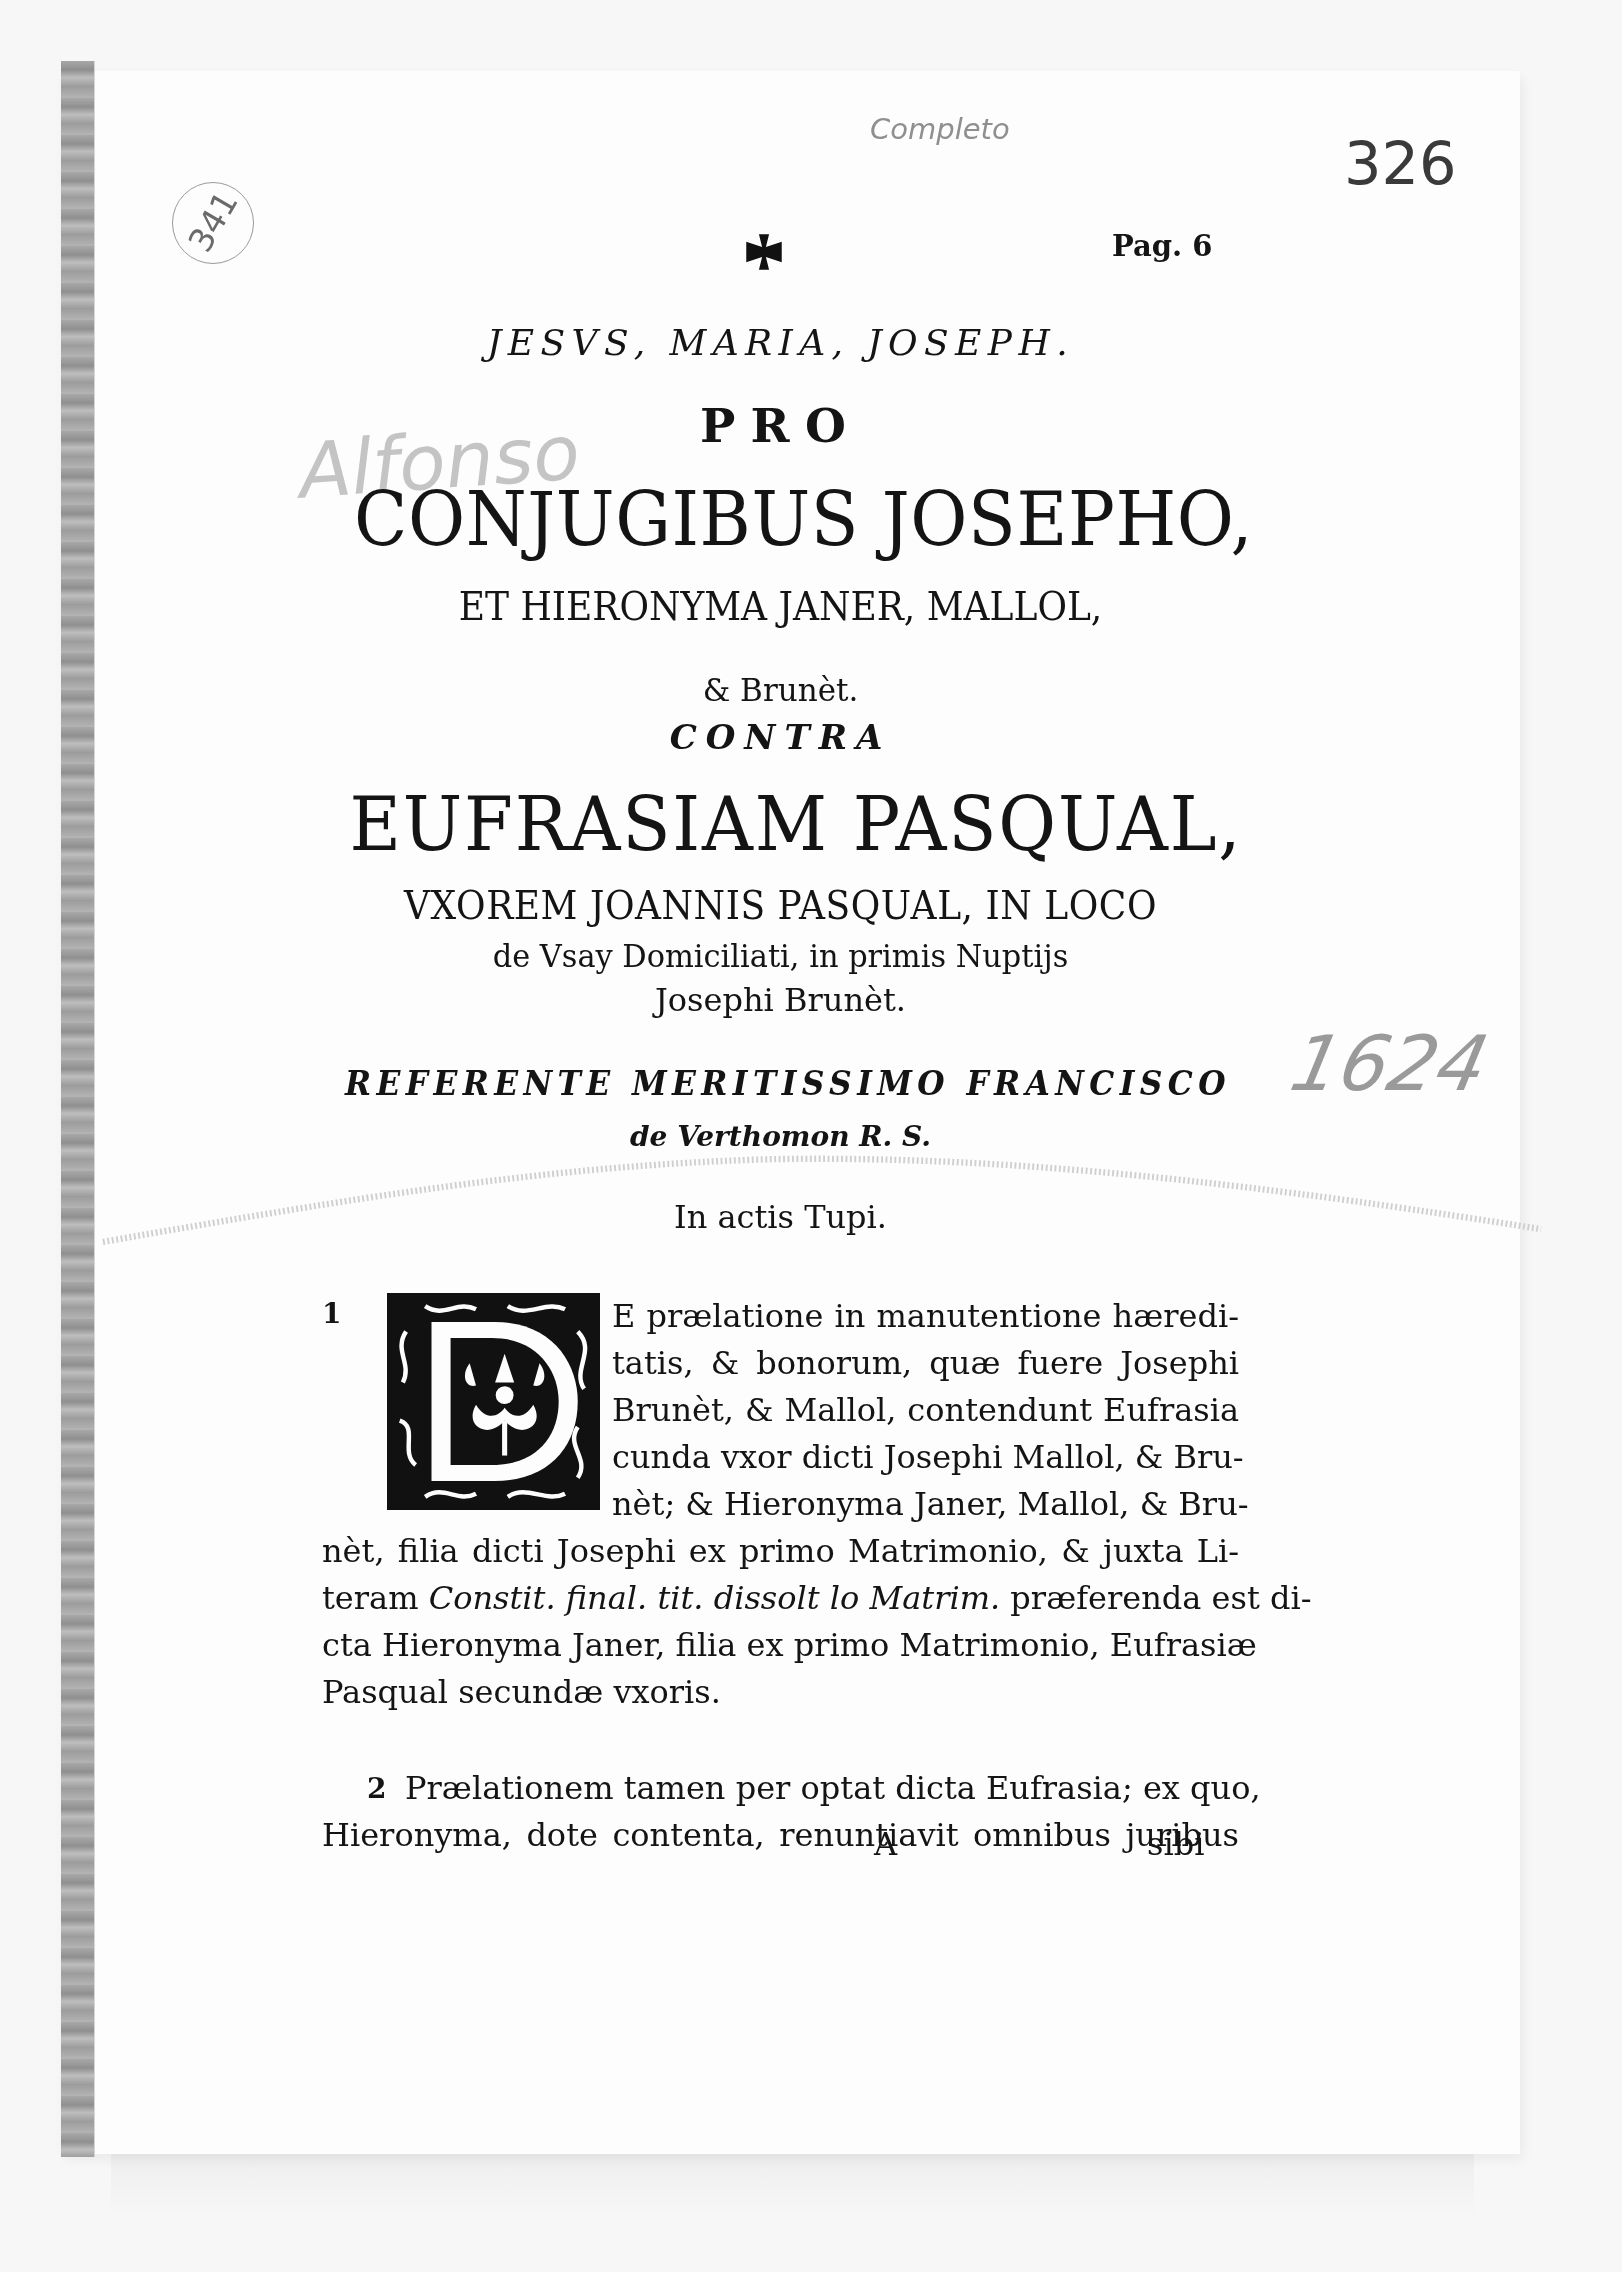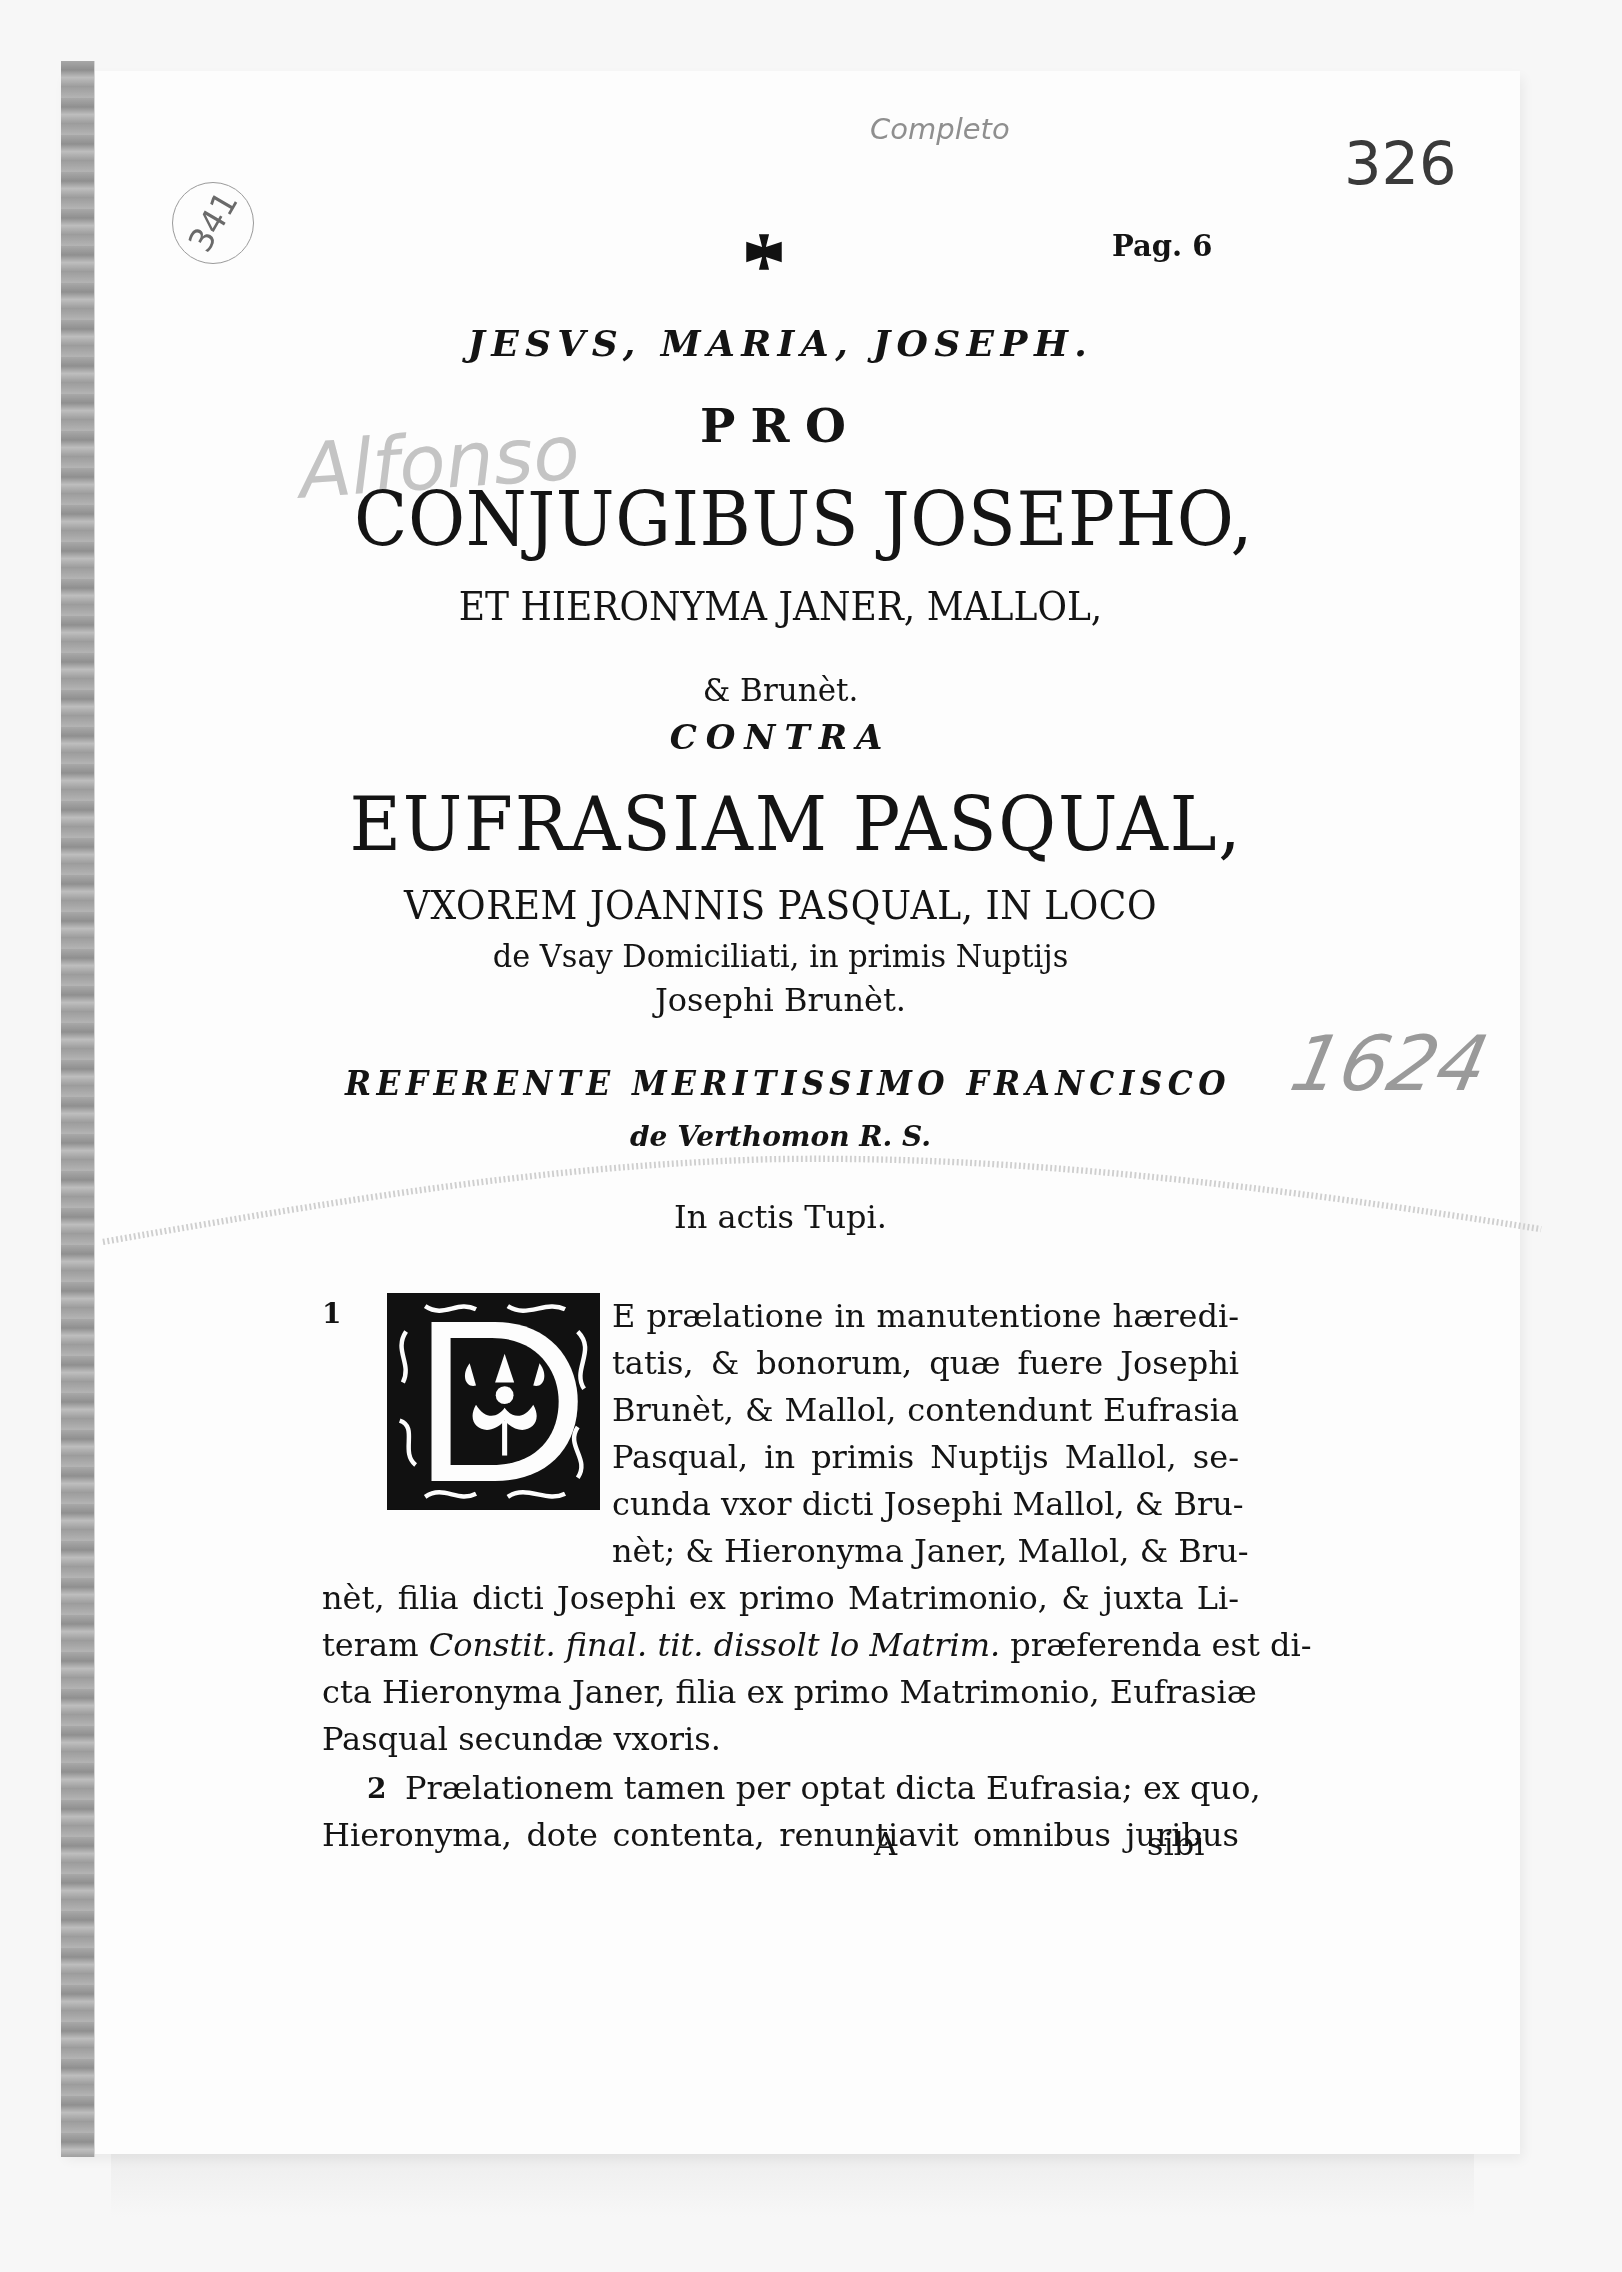--- a/index.html
+++ b/index.html
@@ -28,21 +28,21 @@
   }
   .crease {
     position: absolute; left: 102px; top: 1121px; width: 1440px; height: 140px;
     pointer-events: none;
   }
   .abs { position: absolute; white-space: nowrap; }
   .pencil { color: #8f8f8f; font-family: "DejaVu Sans", sans-serif; font-style: italic; }
   .ink-hand { color: #3a3a3a; font-family: "DejaVu Sans", sans-serif; font-style: italic; }
   .center-col { position: absolute; left: 322px; width: 917px; text-align: center; white-space: nowrap; }
 
-  .jmj { top: 322px; font-size: 36px; font-style: italic; font-weight: bold; letter-spacing: 6.4px; }
+  .jmj { top: 322px; font-size: 36px; font-style: italic; font-weight: normal; letter-spacing: 6.4px; }
   .pro { top: 398px; font-size: 47px; font-weight: bold; letter-spacing: 15.3px; }
   .conj { top: 475px; font-size: 75px; letter-spacing: 0.6px; transform: scaleX(0.93); }
   .et { top: 583px; font-size: 40px; transform: scaleX(0.9); }
   .brunet1 { top: 640px; font-size: 31px; margin-top: 32px; }
   .contra { top: 717px; font-size: 34px; font-style: italic; font-weight: bold; letter-spacing: 9px; }
   .eufr { top: 780px; font-size: 75px; letter-spacing: 1.9px; transform: scaleX(0.94); }
   .vxorem { top: 882px; font-size: 40px; letter-spacing: 0.6px; transform: scaleX(0.9); }
   .devsay { top: 937px; font-size: 32px; transform: scaleX(0.95); }
   .jos2 { top: 981px; font-size: 32px; }
   .referente { top: 1064px; font-size: 33px; font-style: italic; font-weight: bold; letter-spacing: 5.7px; transform: scaleX(0.95); }
@@ -129,21 +129,20 @@
       <path d="M130,110 C115,130 125,150 140,145"></path>
         <path d="M240,110 C255,130 245,150 230,145"></path>
     </g>
   </svg>
 </div>
 
 <div class="body-text" style="top:1293px;">
   <div class="line indent-drop">E prælatione in manutentione hæredi-</div>
   <div class="line indent-drop">tatis, &amp; bonorum, quæ fuere Josephi</div>
   <div class="line indent-drop">Brunèt, &amp; Mallol, contendunt Eufrasia</div>
-  <div class="line indent-drop">Pasqual, in primis Nuptijs Mallol, se-</div>
   <div class="line indent-drop">cunda vxor dicti Josephi Mallol, &amp; Bru-</div>
   <div class="line indent-drop">nèt; &amp; Hieronyma Janer, Mallol, &amp; Bru-</div>
   <div class="line">nèt, filia dicti Josephi ex primo Matrimonio, &amp; juxta Li-</div>
   <div class="line"><span>teram </span><span class="it">Constit. final. tit. dissolt lo Matrim.</span><span> præferenda est di-</span></div>
   <div class="line">cta Hieronyma Janer, filia ex primo Matrimonio, Eufrasiæ</div>
   <div class="line last">Pasqual secundæ vxoris.</div>
 </div>
 
 <div class="body-text" style="top:1765px;">
   <div class="line" style="padding-left:83px; position:relative;">

